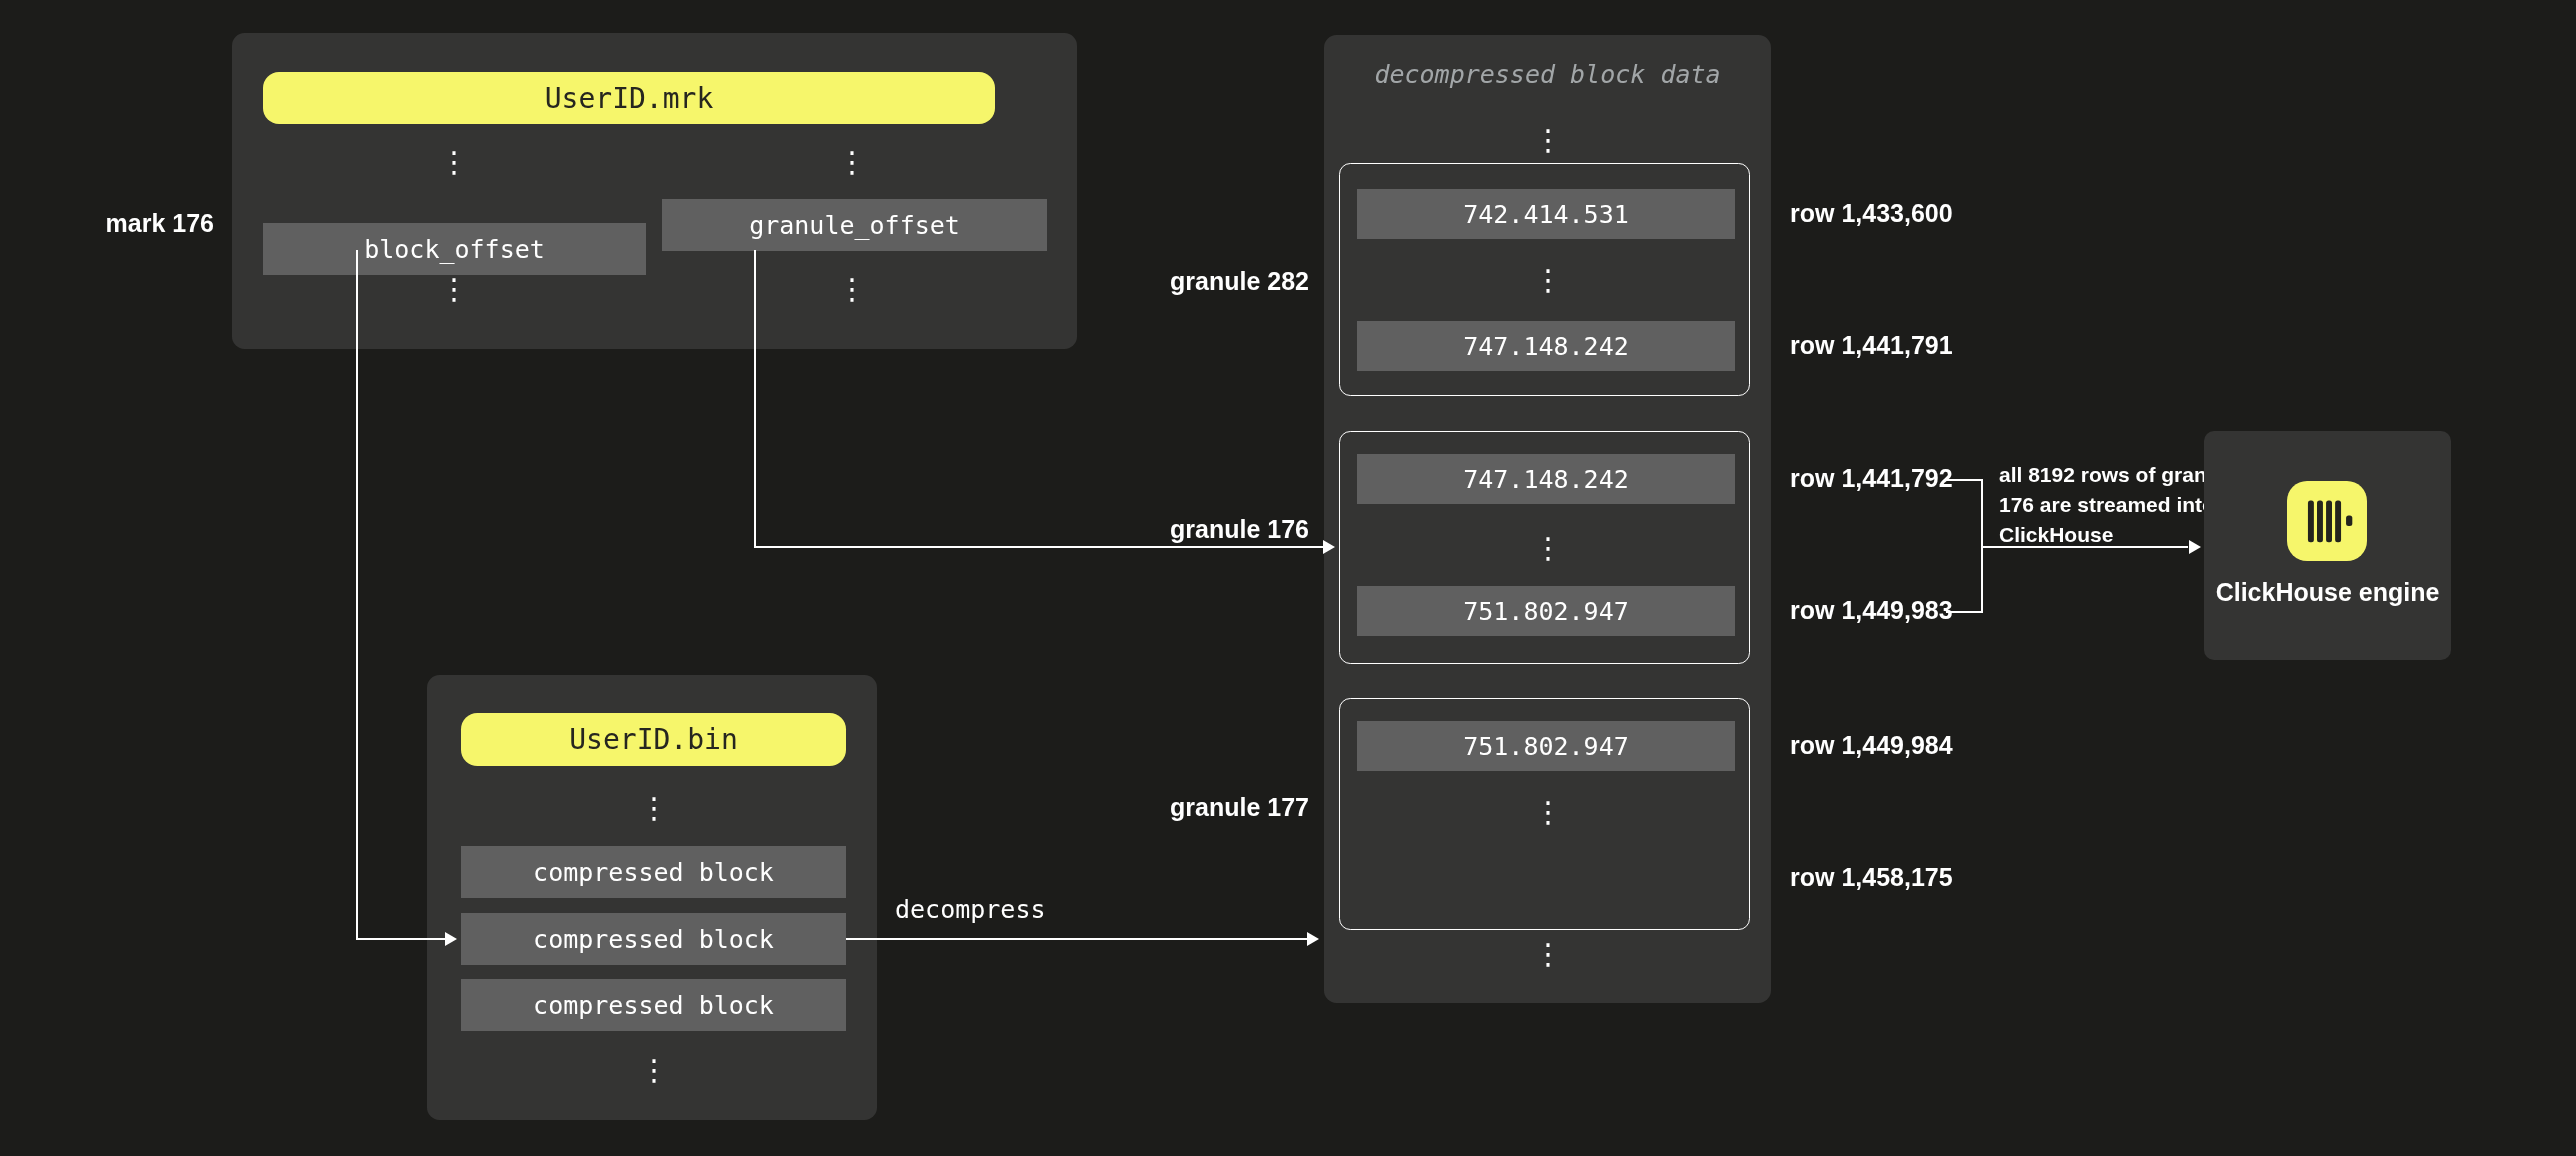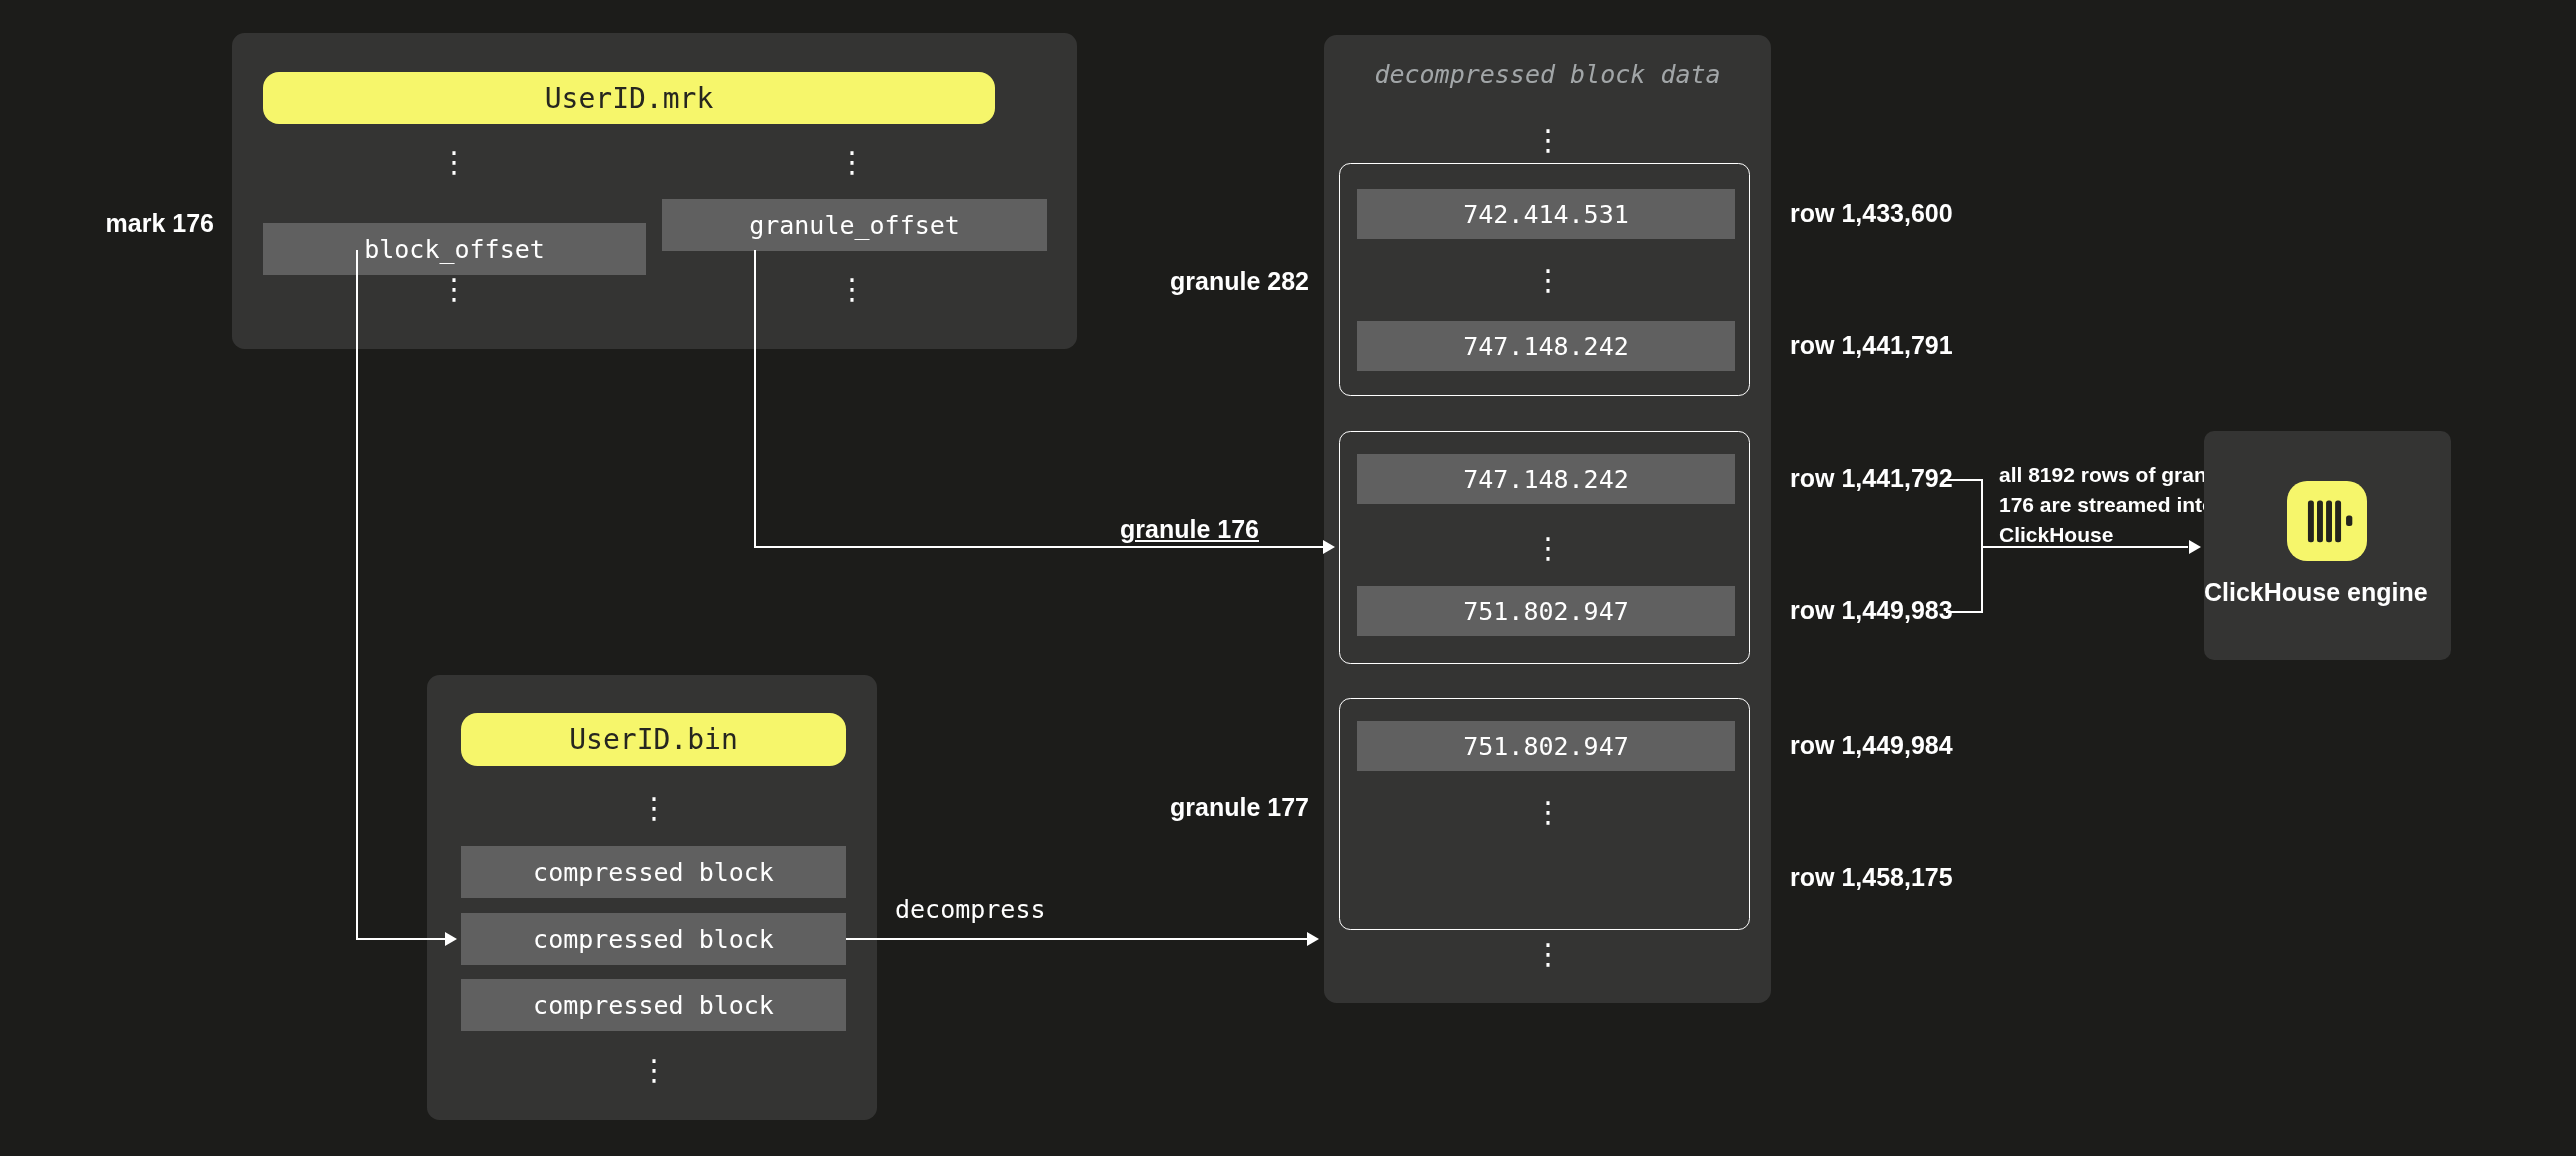--- a/index.html
+++ b/index.html
@@ -96,21 +96,21 @@
 
   <div class="granule-outline" style="left:1339px;top:698px;width:409px;height:230px;"></div>
   <div class="field" style="left:1357px;top:721px;width:378px;height:50px;">
     <span>751.802.947</span>
   </div>
   <div class="dots" style="left:1548px;top:812px;">⋮</div>
 
   <div class="dots" style="left:1548px;top:954px;">⋮</div>
 
   <div class="bold-label" style="left:1070px;top:267px;width:239px;text-align:right;">granule 282</div>
-  <div class="bold-label" style="left:1070px;top:515px;width:239px;text-align:center;text-decoration:underline;">granule 176</div>
+  <div class="bold-label" style="left:1070px;top:515px;width:239px;text-align:right;">granule 176</div>
   <div class="bold-label" style="left:1070px;top:793px;width:239px;text-align:right;">granule 177</div>
 
   <div class="bold-label" style="left:1790px;top:199px;">row 1,433,600</div>
   <div class="bold-label" style="left:1790px;top:331px;">row 1,441,791</div>
   <div class="bold-label" style="left:1790px;top:464px;">row 1,441,792</div>
   <div class="bold-label" style="left:1790px;top:596px;text-align:center;">row 1,449,983</div>
   <div class="bold-label" style="left:1790px;top:731px;">row 1,449,984</div>
   <div class="bold-label" style="left:1790px;top:863px;">row 1,458,175</div>
 
   <div class="vline" style="left:356px;top:250px;height:689px;"></div>
@@ -140,16 +140,16 @@
   <div class="card" style="left:2204px;top:431px;width:247px;height:229px;border-radius:10px;"></div>
   <div class="engine-icon" style="left:2287px;top:481px;width:80px;height:80px;">
     <svg width="80" height="80" viewBox="0 0 127 128" aria-hidden="true">
       <rect x="33" y="31" width="9.5" height="67" rx="4" fill="#23231d"></rect>
       <rect x="47.5" y="31" width="9.5" height="67" rx="4" fill="#23231d"></rect>
       <rect x="62" y="31" width="9.5" height="67" rx="4" fill="#23231d"></rect>
       <rect x="76.5" y="31" width="9.5" height="67" rx="4" fill="#23231d"></rect>
       <rect x="94" y="55" width="10" height="17" rx="4" fill="#23231d"></rect>
     </svg>
   </div>
-  <div class="bold-label" style="left:2204px;top:578px;width:200px;text-align:center;font-size:25px;">ClickHouse engine</div>
+  <div class="bold-label" style="left:2204px;top:578px;width:247px;text-align:center;font-size:25px;">ClickHouse engine</div>
 
 </div>
 
 
 </body></html>

